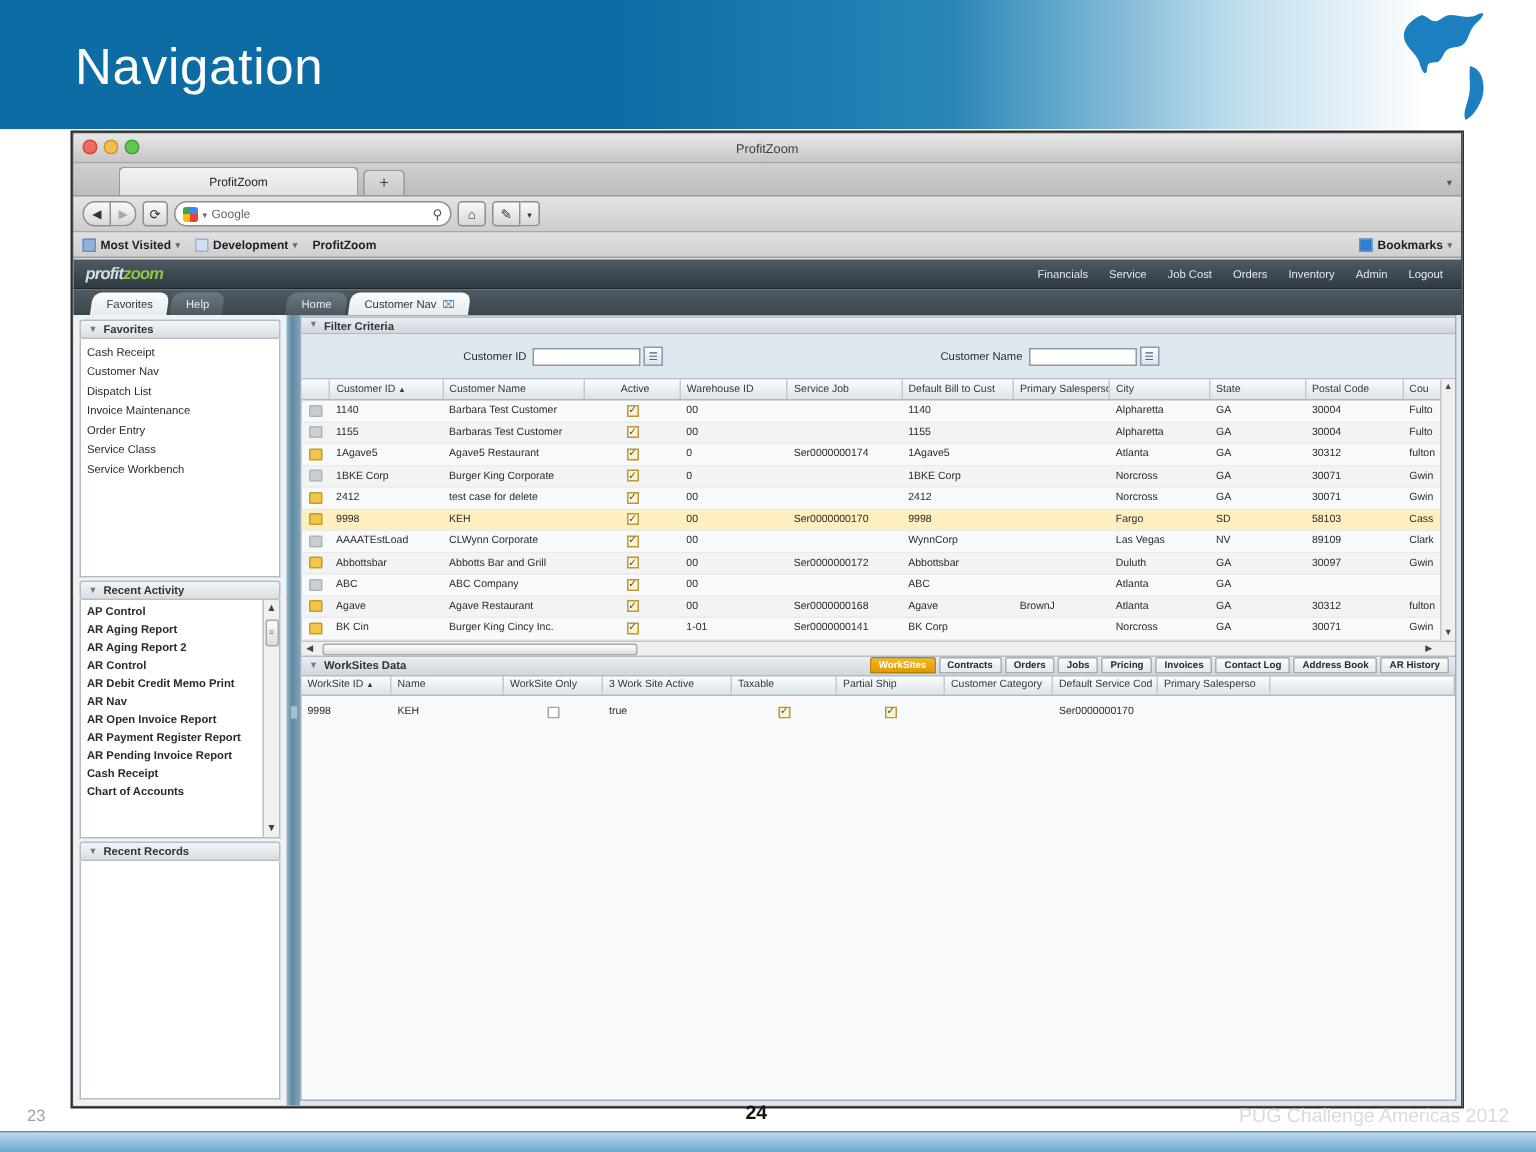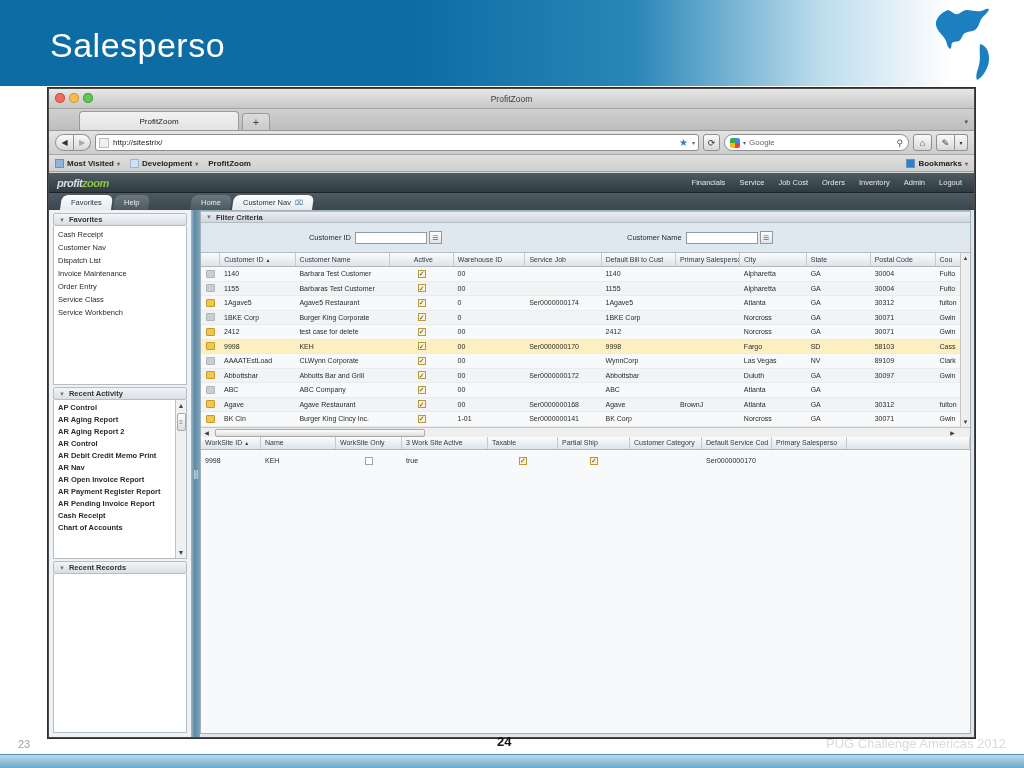--- a/index.html
+++ b/index.html
@@ -280,21 +280,21 @@
   .footer-left{ position:absolute; left:18px; top:738px; font-size:11px; color:#9aa3ab;}
   .footer-center{ position:absolute; left:497px; top:734px; font-size:13px; color:#111; font-weight:bold;}
   .footer-right{ position:absolute; right:18px; top:736px; font-size:13px; color:#d8dbdd;}
   .bottom-bar{ position:absolute; left:0; bottom:0; width:1024px; height:14px;
     background:linear-gradient(#bcd9ea,#6aa9cd); border-top:1px solid #4f8fb5;}
 </style>
 </head>
 <body>
 
 <div class="slide-header">
-  <div class="slide-title">Salesperso</div>
+  <div class="slide-title">Navigation</div>
   <svg class="globe" viewBox="0 0 70 80">
     <path fill="#1b7fc0" d="M12 6c4 1 6 5 10 4 3-1 5-4 9-4 5 0 9 2 14 1 3 0 5-3 8-2-1 4-5 6-7 9-3 4-3 9-7 12-3 2-7 1-10 3-3 2-3 6-6 8-2 1-5 0-7 2-1 2 0 5-2 6-3-2-3-7-5-10-3-5-8-8-9-14C-1 16 4 9 12 6z"></path>
     <path fill="#1b7fc0" d="M44 40c4 1 7 4 8 8 2 6 1 13-2 18-2 4-5 8-9 10-2-5 1-10 2-15 2-7 0-15 1-21z"></path>
   </svg>
 </div>
 
 <div class="browser">
 
   <div class="titlebar">
     <div class="tl-dots">
@@ -308,26 +308,20 @@
   <div class="tabstrip">
     <div class="btab">ProfitZoom</div>
     <div class="btab-new">+</div>
     <div class="tabstrip-caret">▾</div>
   </div>
 
   <div class="navbar">
     <div class="navbtns">
       <div class="navbtn back">◀</div>
       <div class="navbtn fwd">▶</div>
-    </div>
-    <div class="urlbar">
-      <div class="url-fav"></div>
-      <div class="url-text">http://sitestrix/</div>
-      <div class="url-star">★</div>
-      <div class="url-caret">▾</div>
     </div>
     <div class="reload">⟳</div>
     <div class="searchbar">
       <div class="gicon"></div>
       <div class="url-caret">▾</div>
       <div class="search-text">Google</div>
       <div class="mag">⚲</div>
     </div>
     <div class="homebtn">⌂</div>
     <div class="toolgroup">
@@ -691,20 +685,35 @@
             <div class="harrow" style="margin-left:auto;margin-right:12px">▶</div>
           </div>
           <div class="gridscroll" style="bottom:10px">
             <div class="ar" style="font-size:6px;color:#444;height:10px;line-height:10px">▲</div>
             <div class="thumb" style="width:8px;height:16px"></div>
             <div class="track" style="flex:1"></div>
             <div class="ar" style="font-size:6px;color:#444;height:10px;line-height:10px">▼</div>
           </div>
         </div>
 
+        <div class="ws-hdr">
+          <span class="tri">▼</span>
+          <span>WorkSites Data</span>
+          <div class="ws-tabs" id="ws-tabs">
+              <div class="wstab active">WorkSites</div>
+              <div class="wstab">Contracts</div>
+              <div class="wstab">Orders</div>
+              <div class="wstab">Jobs</div>
+              <div class="wstab">Pricing</div>
+              <div class="wstab">Invoices</div>
+              <div class="wstab">Contact Log</div>
+              <div class="wstab">Address Book</div>
+              <div class="wstab">AR History</div>
+            </div>
+        </div>
 
         <div class="ws-grid-hdr">
           <div class="gh" style="width:60px">
             <span>WorkSite ID</span>
             <span style="font-size:5px;margin-left:2px">▲</span>
           </div>
           <div class="gh" style="width:75px">Name</div>
           <div class="gh" style="width:66px">WorkSite Only</div>
           <div class="gh" style="width:86px">3 Work Site Active</div>
           <div class="gh" style="width:70px">Taxable</div>

